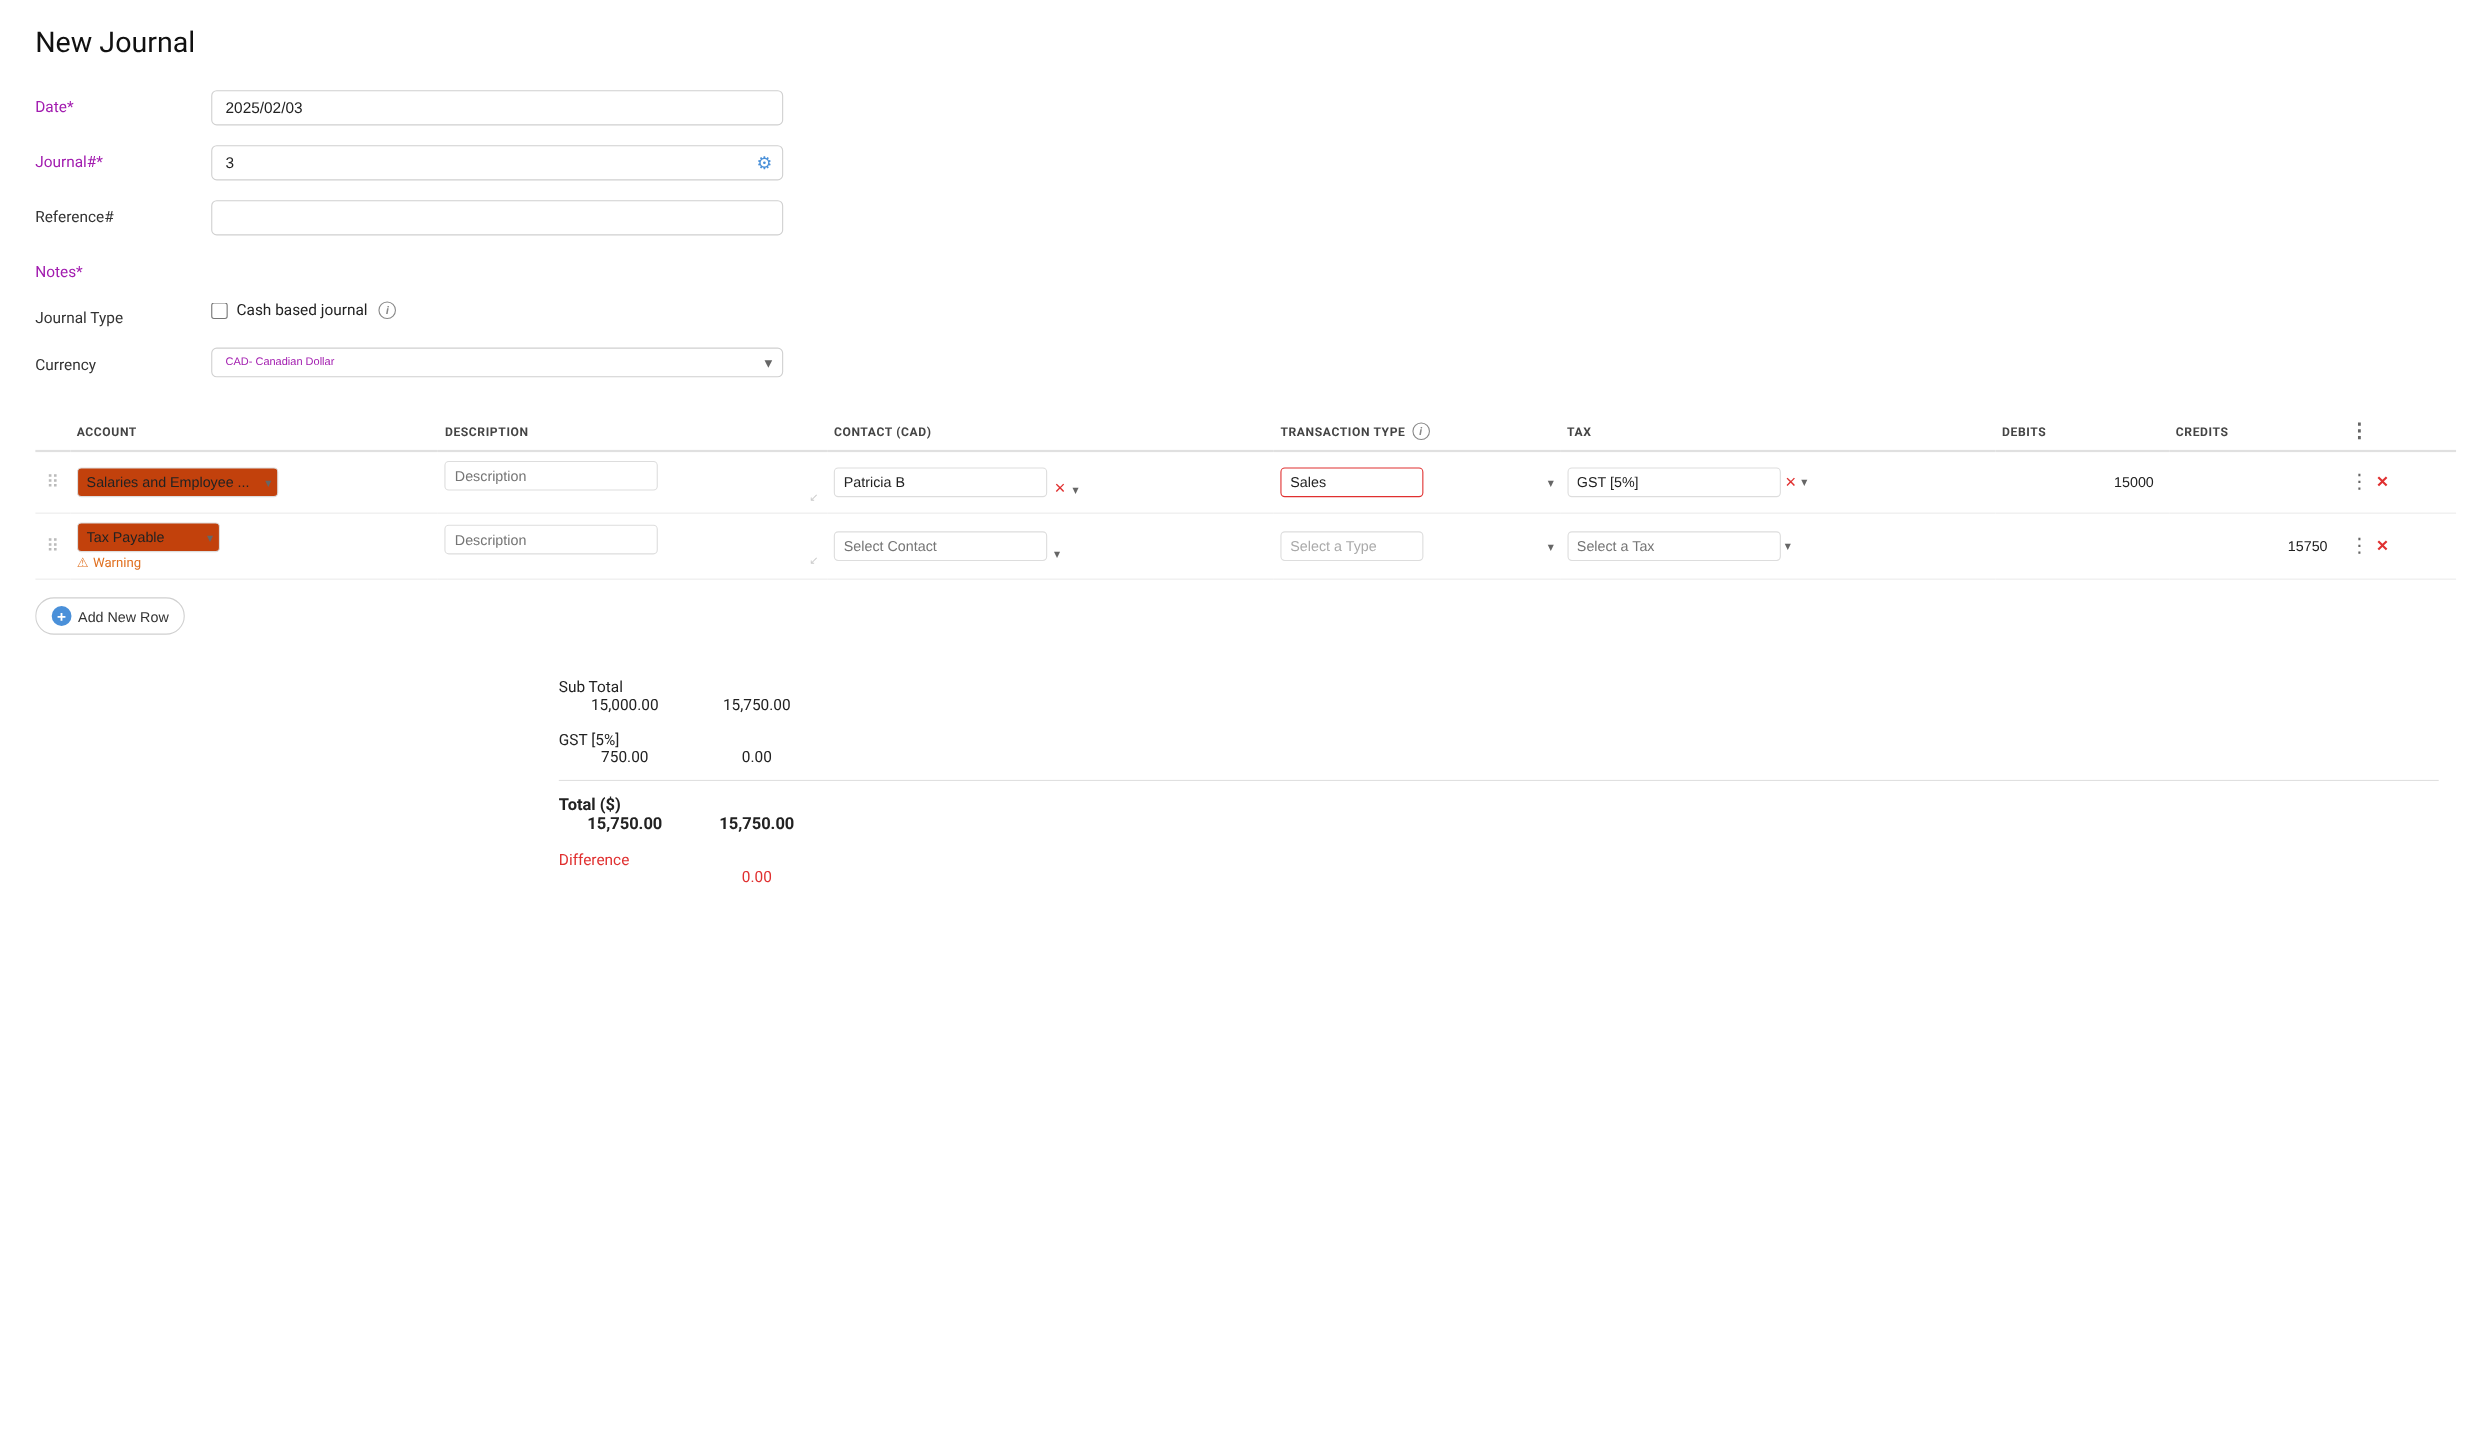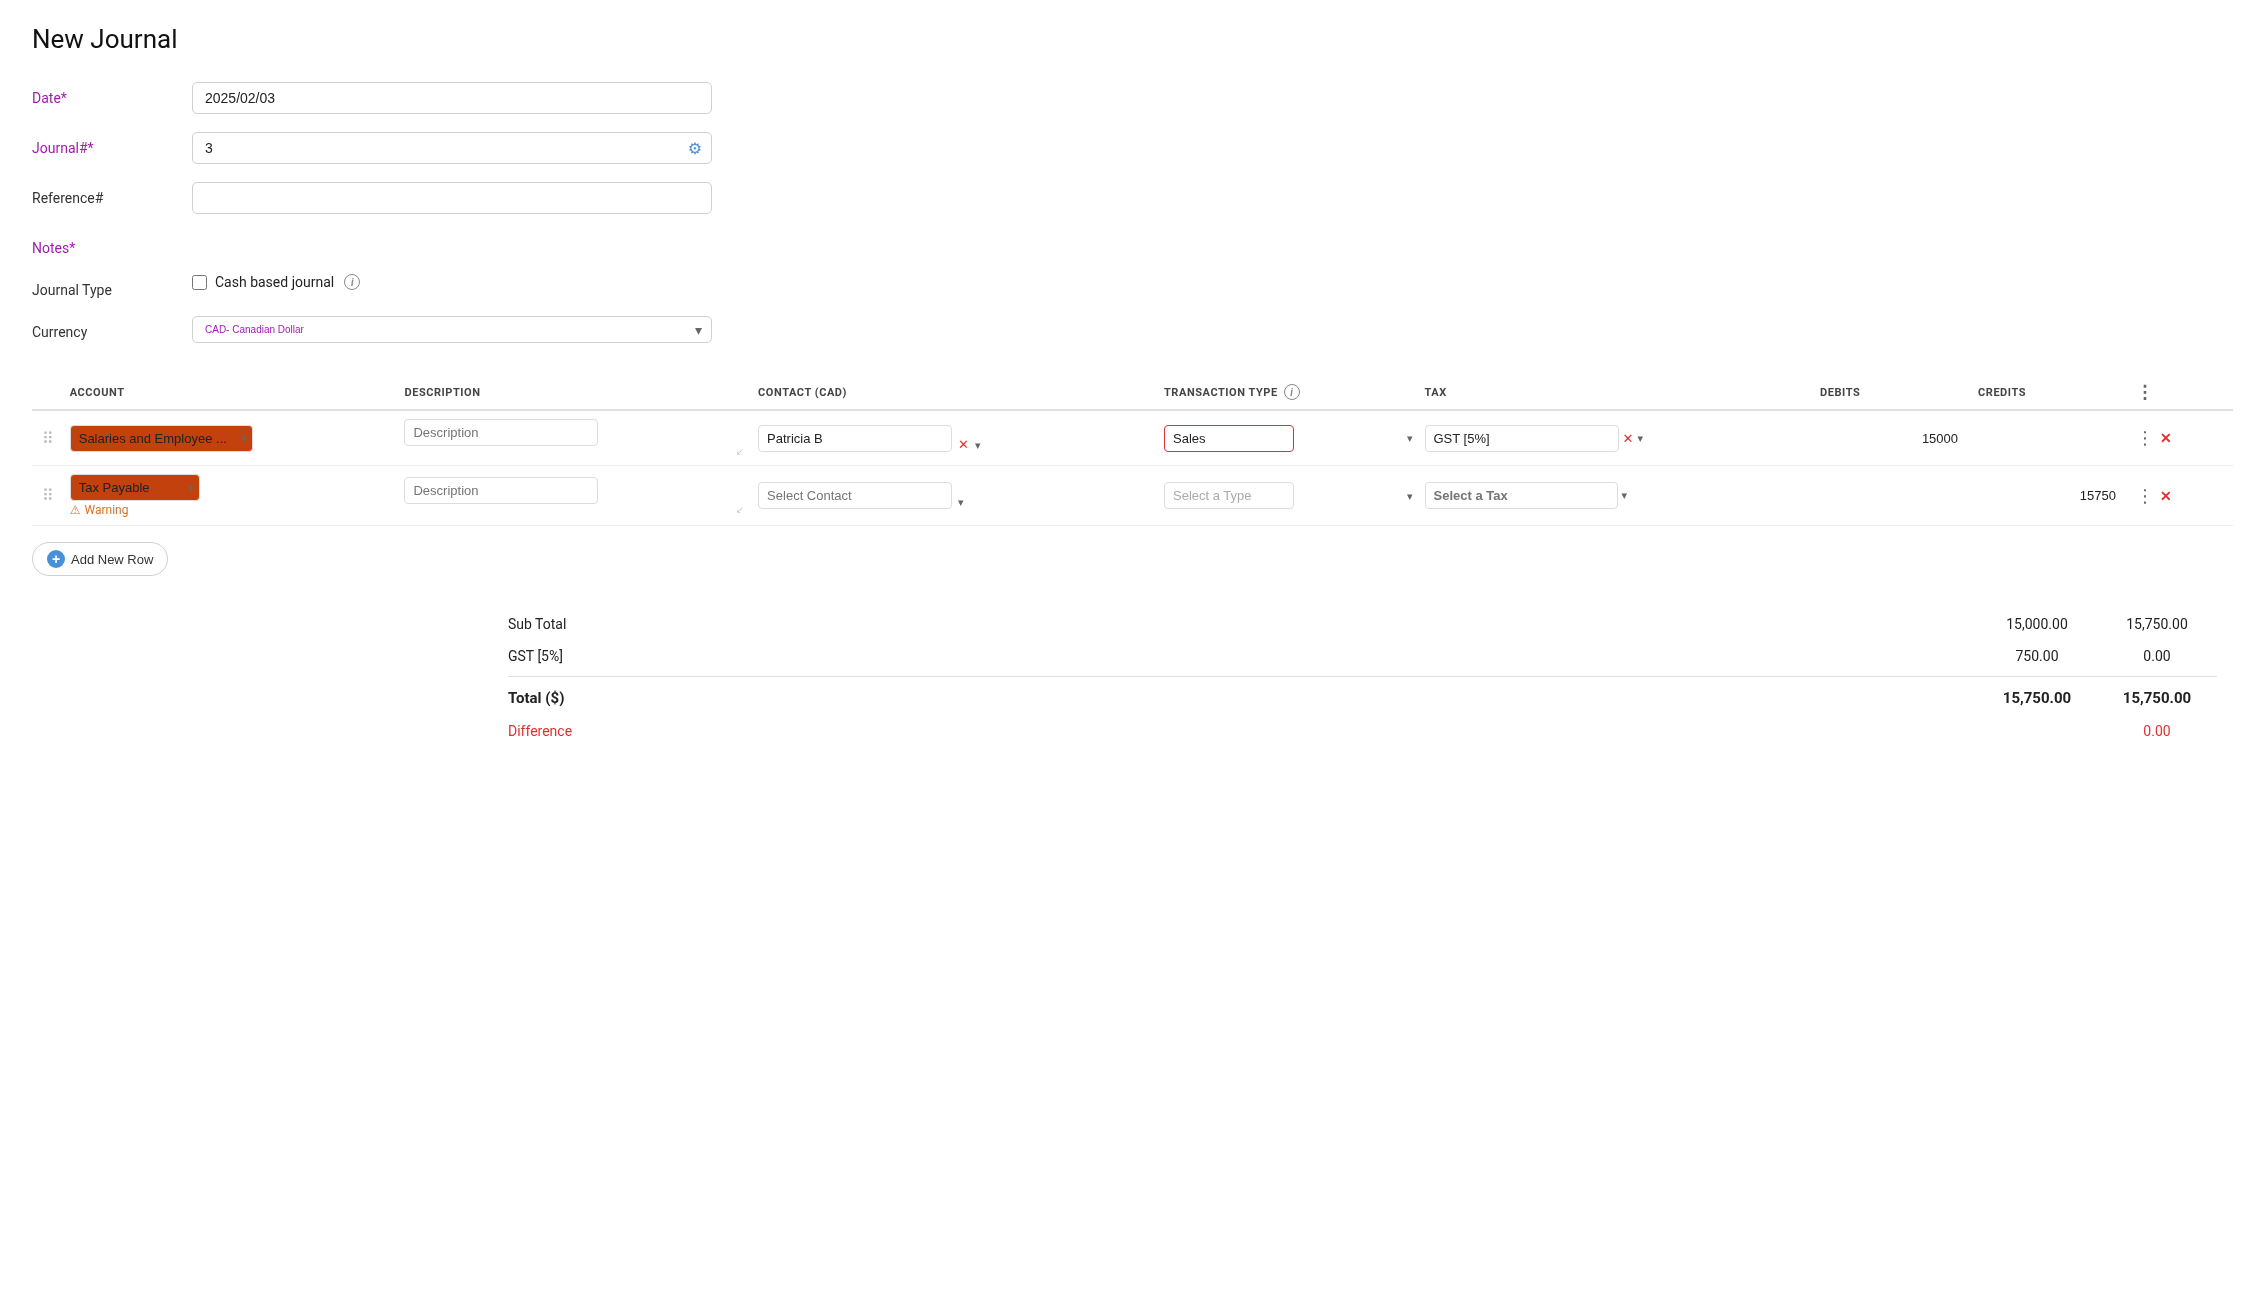--- a/index.html
+++ b/index.html
@@ -340,20 +340,21 @@
       margin-left: 460px;
       margin-top: 16px;
       padding: 16px 0;
       min-width: 600px;
     }
     .totals-row {
       display: flex;
       justify-content: space-between;
       padding: 8px 16px;
       font-size: 14px;
+      flex-direction: column;
     }
     .totals-row.bold {
       font-weight: 700;
       font-size: 15px;
     }
     .totals-row.difference {
       color: #e03030;
     }
     .totals-cols {
       display: flex;
@@ -545,21 +546,21 @@
             <span class="arr-btn">▾</span>
           </div>
         </td>
         <td class="col-txtype tx-type-cell">
           <select style="padding:5px 24px 5px 8px;border:1px solid #ddd;border-radius:4px;font-size:13px;color:#aaa;background:#fff;appearance:none;outline:none;cursor:pointer;min-width:130px;">
             <option value="" disabled="" selected="">Select a Type</option>
           </select>
         </td>
         <td class="col-tax">
           <div class="tax-cell">
-            <input type="text" placeholder="Select a Tax" style="color: rgb(170, 170, 170); min-width: 110px; font-weight: bold;">
+            <input type="text" placeholder="Select a Tax" style="color: rgb(170, 170, 170); min-width: 110px;">
             <span class="arr-btn">▾</span>
           </div>
         </td>
         <td class="col-debits" style="text-align:right;">
           <input class="amount-input" type="text" value="" style="">
         </td>
         <td class="col-credits" style="text-align:right;">
           <input class="amount-input" type="text" value="15750" style="">
         </td>
         <td class="col-actions">

